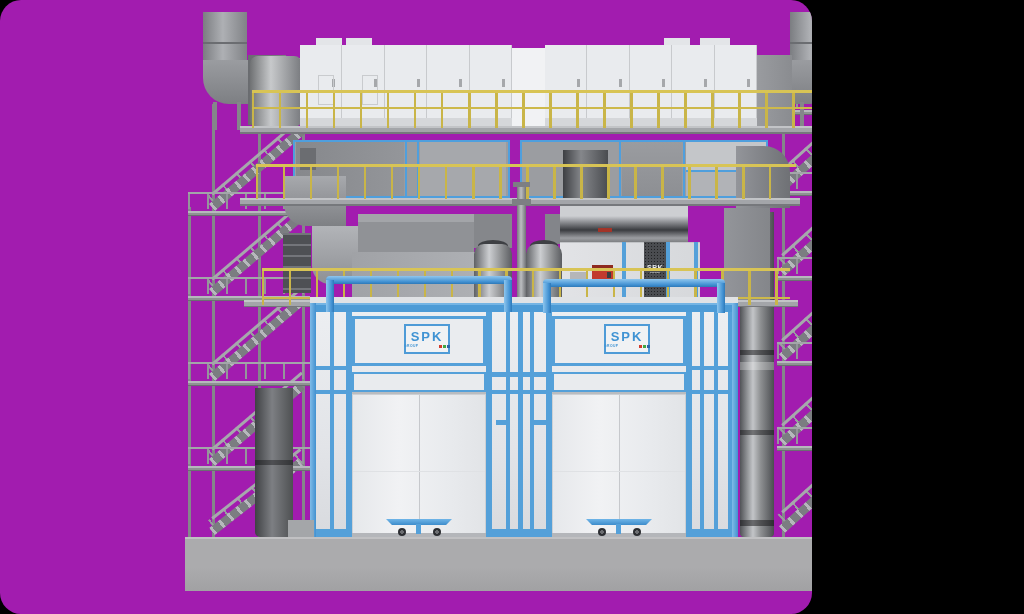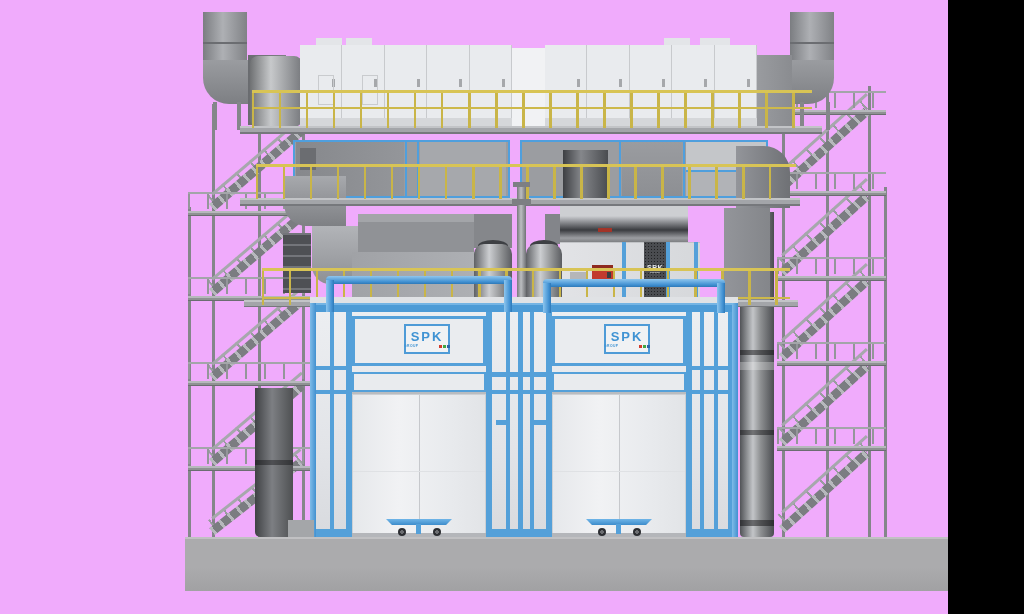--- a/index.html
+++ b/index.html
@@ -1,17 +1,17 @@
 <!DOCTYPE html>
 <html><head>
 <meta charset="utf-8">
 <style>
   html,body{margin:0;padding:0;background:#000;}
-  .stage{position:relative;width:948px;height:614px;background:#f0abfc;overflow:hidden;
-         font-family:"Liberation Sans",sans-serif;}
+  .stage{position:relative;width:812px;height:614px;background:#a21caf;overflow:hidden;
+         font-family:"Liberation Sans",sans-serif;border-radius:21px;}
   .a{position:absolute;}
   
   .post{background:#84868a;}
   .landing{background:linear-gradient(180deg,#b6b8bc 0 2px,#8f9193 2px 4px,#6b6d71 4px);}
   .grail{background:#a3a5a9;}
   .gposts{background-image:repeating-linear-gradient(90deg,#94969a 0 2px,rgba(0,0,0,0) 2px 19px);}
   .tread{background-image:repeating-linear-gradient(90deg,#b6b8bc 0 3px,#7b7d81 3px 11px);transform-origin:left center;}
   .srail{background:#a6a8ac;transform-origin:left center;}
   .sbal{background-image:repeating-linear-gradient(90deg,#9preprocess 0 2px,rgba(0,0,0,0) 2px 18px);transform-origin:left center;
         background-image:repeating-linear-gradient(90deg,#9a9ca0 0 2px,rgba(0,0,0,0) 2px 18px);}

